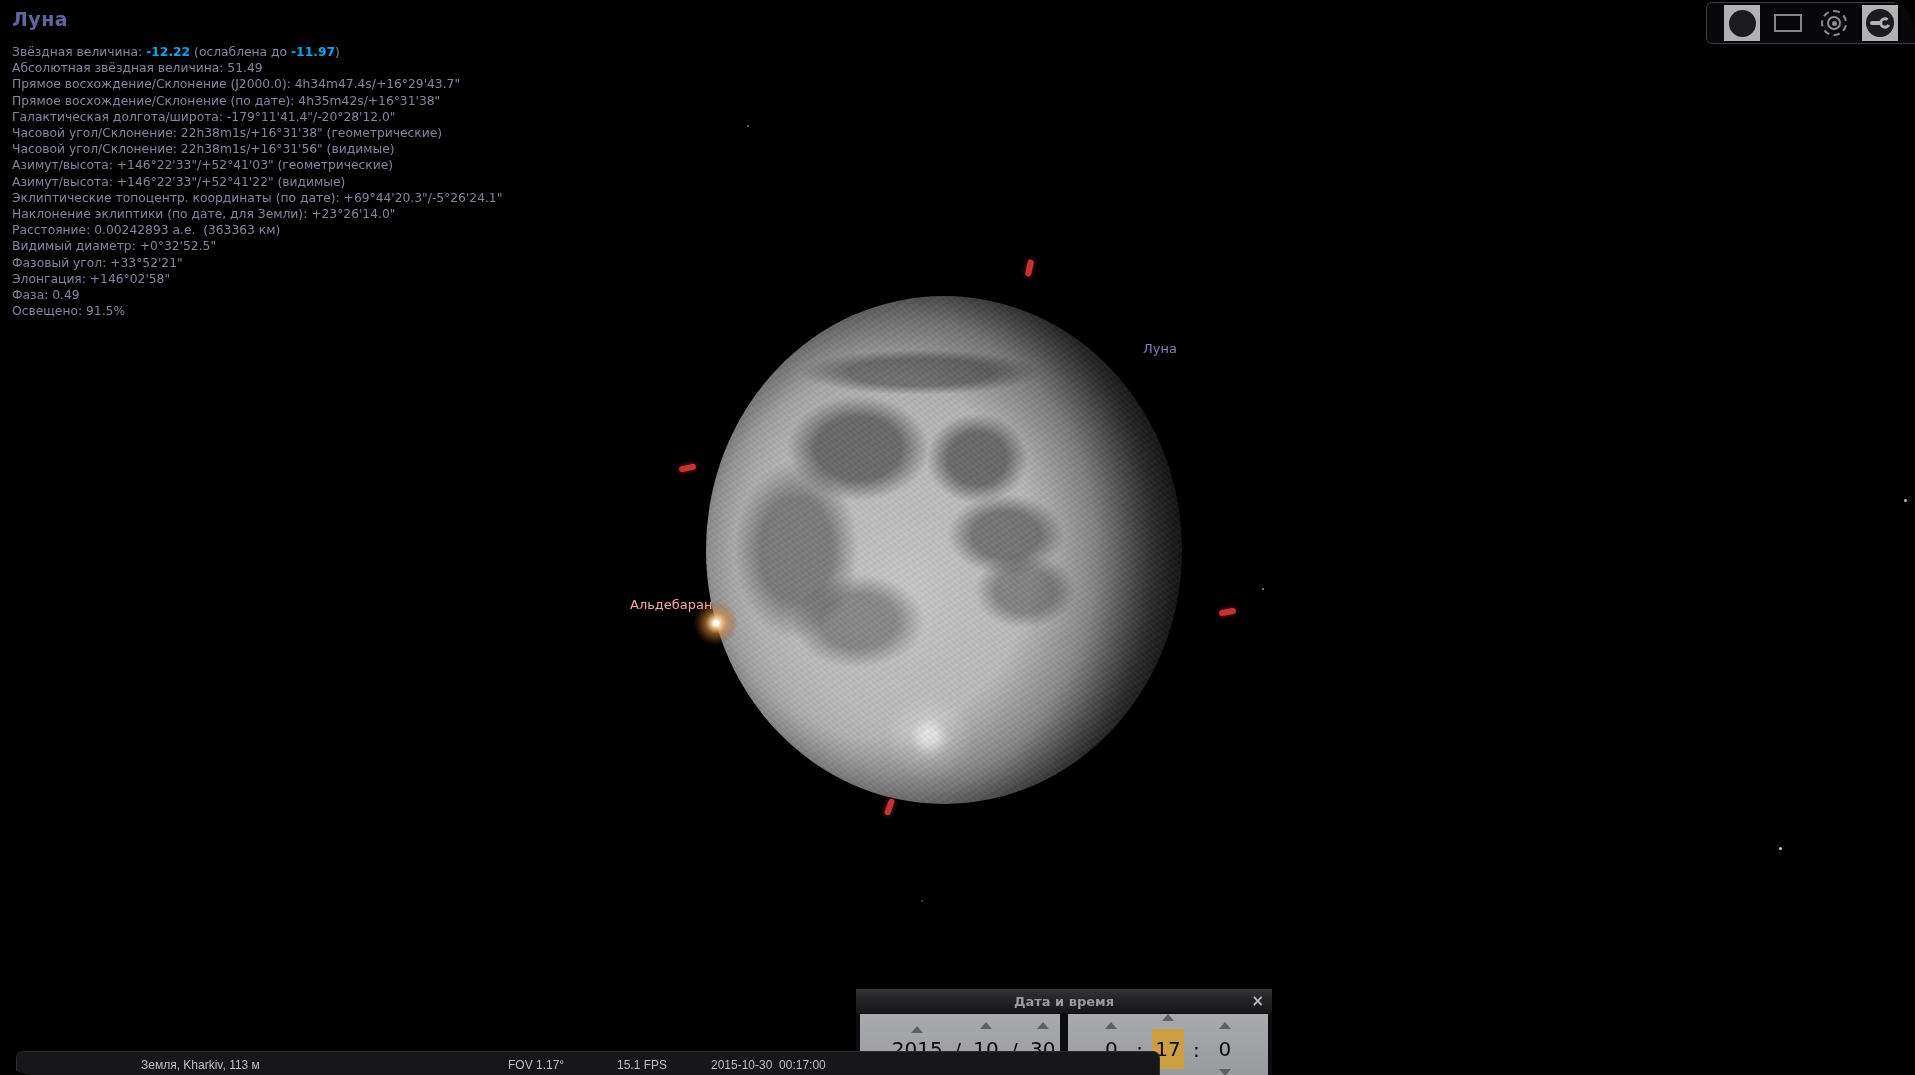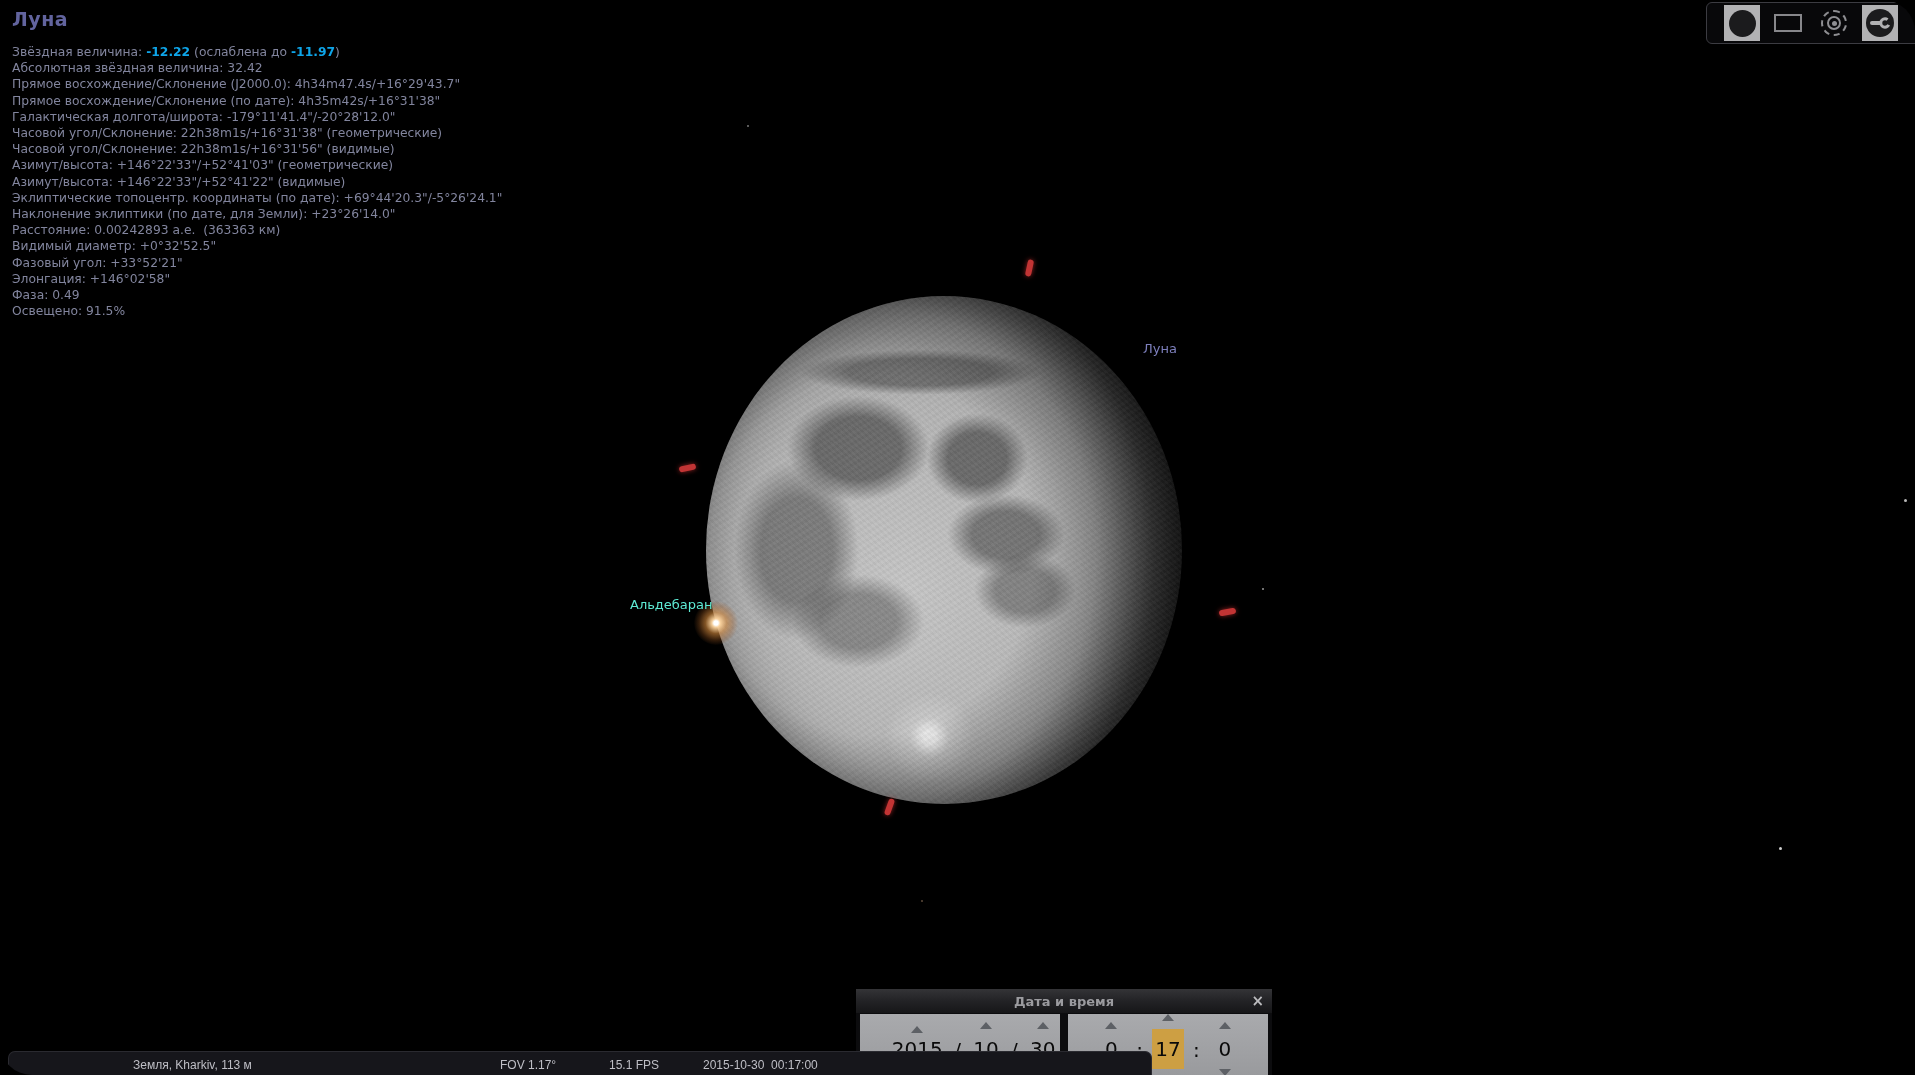--- a/index.html
+++ b/index.html
@@ -24,21 +24,21 @@
       radial-gradient(ellipse 65px 58px at 57% 32%, rgba(58,58,58,.62) 0 45%, rgba(58,58,58,0) 78%),
       radial-gradient(ellipse 75px 52px at 63% 47%, rgba(60,60,60,.55) 0 45%, rgba(60,60,60,0) 78%),
       radial-gradient(ellipse 80px 115px at 19% 50%, rgba(72,72,72,.55) 0 45%, rgba(72,72,72,0) 78%),
       radial-gradient(ellipse 85px 60px at 32% 64%, rgba(80,80,80,.5) 0 45%, rgba(80,80,80,0) 78%),
       radial-gradient(ellipse 65px 48px at 67% 58%, rgba(70,70,70,.48) 0 45%, rgba(70,70,70,0) 78%),
       radial-gradient(ellipse at 42% 58%, #c6c6c6 0%, #b4b4b4 45%, #9c9c9c 65%, #838383 80%, #686868 92%, #565656 100%);
     box-shadow: inset 0 0 55px rgba(0,0,0,.35);}
 
   .sky-label{position:absolute;font-size:13px;}
   .moon-label{left:1143px;top:341px;color:#7d7fbc;}
-  .star-label{left:630px;top:597px;color:#5eead4;}
+  .star-label{left:630px;top:597px;color:#fca5a5;}
 
   .star-glow{position:absolute;left:694px;top:601px;width:44px;height:44px;border-radius:50%;
     background:radial-gradient(circle, #fff 0 7%, rgba(255,214,160,.95) 14%, rgba(216,140,62,.6) 34%, rgba(170,95,35,.3) 55%, rgba(120,60,20,0) 72%);}
 
   .sat{position:absolute;width:17px;height:6px;border-radius:3px;background:#c23434;
        box-shadow:0 0 5px rgba(210,50,50,.7);}
   .sat1{left:1021px;top:265px;transform:rotate(-78deg);}
   .sat2{left:679px;top:465px;transform:rotate(-12deg);}
   .sat3{left:1219px;top:609px;transform:rotate(-10deg);}
   .sat4{left:881px;top:804px;transform:rotate(-70deg);}
@@ -78,35 +78,35 @@
   .spin{display:flex;flex-direction:column;align-items:center;justify-content:center;gap:4px;}
   .spin .val{font-size:20px;color:#0a0a0a;font-family:"DejaVu Sans",sans-serif;cursor:text;}
   .spin .val.selected{background:#cd9f43;padding:8px 3px;}
   .arr{width:0;height:0;border-left:6px solid transparent;border-right:6px solid transparent;cursor:pointer;}
   .arr.up{border-bottom:7px solid #5d6065;}
   .arr.down{border-top:7px solid #5d6065;}
   .sep{font-size:20px;color:#0a0a0a;margin:0 8px;padding-top:2px;}
   .w-year{width:58px;margin-left:28px;} .w-2{width:34px;gap:8px;}
 
   
-  .statusbar{position:absolute;left:8px;top:1051px;width:1142px;height:24px;
+  .statusbar{position:absolute;left:16px;top:1051px;width:1142px;height:24px;
     background:#16161b;border:1px solid #2a2a30;border-bottom:none;border-radius:7px 7px 0 0;}
   .statusbar span{position:absolute;top:6px;font-size:12px;color:#bfbfc6;
     font-family:"Liberation Sans",sans-serif;white-space:pre;}
   .sb-loc{left:124px;} .sb-fov{left:491px;} .sb-fps{left:600px;} .sb-dt{left:694px;}
 </style>
 </head>
 <body>
 
 <div class="stage">
 
   <section class="info">
     <h1>Луна</h1>
     <div class="iline"><span>Звёздная величина: </span><b>-12.22</b><span> (ослаблена до </span><b>-11.97</b><span>)</span></div>
-    <div class="iline">Абсолютная звёздная величина: 32.42</div>
+    <div class="iline">Абсолютная звёздная величина: 51.49</div>
     <div class="iline">Прямое восхождение/Склонение (J2000.0): 4h34m47.4s/+16°29'43.7"</div>
     <div class="iline">Прямое восхождение/Склонение (по дате): 4h35m42s/+16°31'38"</div>
     <div class="iline">Галактическая долгота/широта: -179°11'41.4"/-20°28'12.0"</div>
     <div class="iline">Часовой угол/Склонение: 22h38m1s/+16°31'38" (геометрические)</div>
     <div class="iline">Часовой угол/Склонение: 22h38m1s/+16°31'56" (видимые)</div>
     <div class="iline">Азимут/высота: +146°22'33"/+52°41'03" (геометрические)</div>
     <div class="iline">Азимут/высота: +146°22'33"/+52°41'22" (видимые)</div>
     <div class="iline">Эклиптические топоцентр. координаты (по дате): +69°44'20.3"/-5°26'24.1"</div>
     <div class="iline">Наклонение эклиптики (по дате, для Земли): +23°26'14.0"</div>
     <div class="iline">Расстояние: 0.00242893 а.е.  (363363 км)</div>

